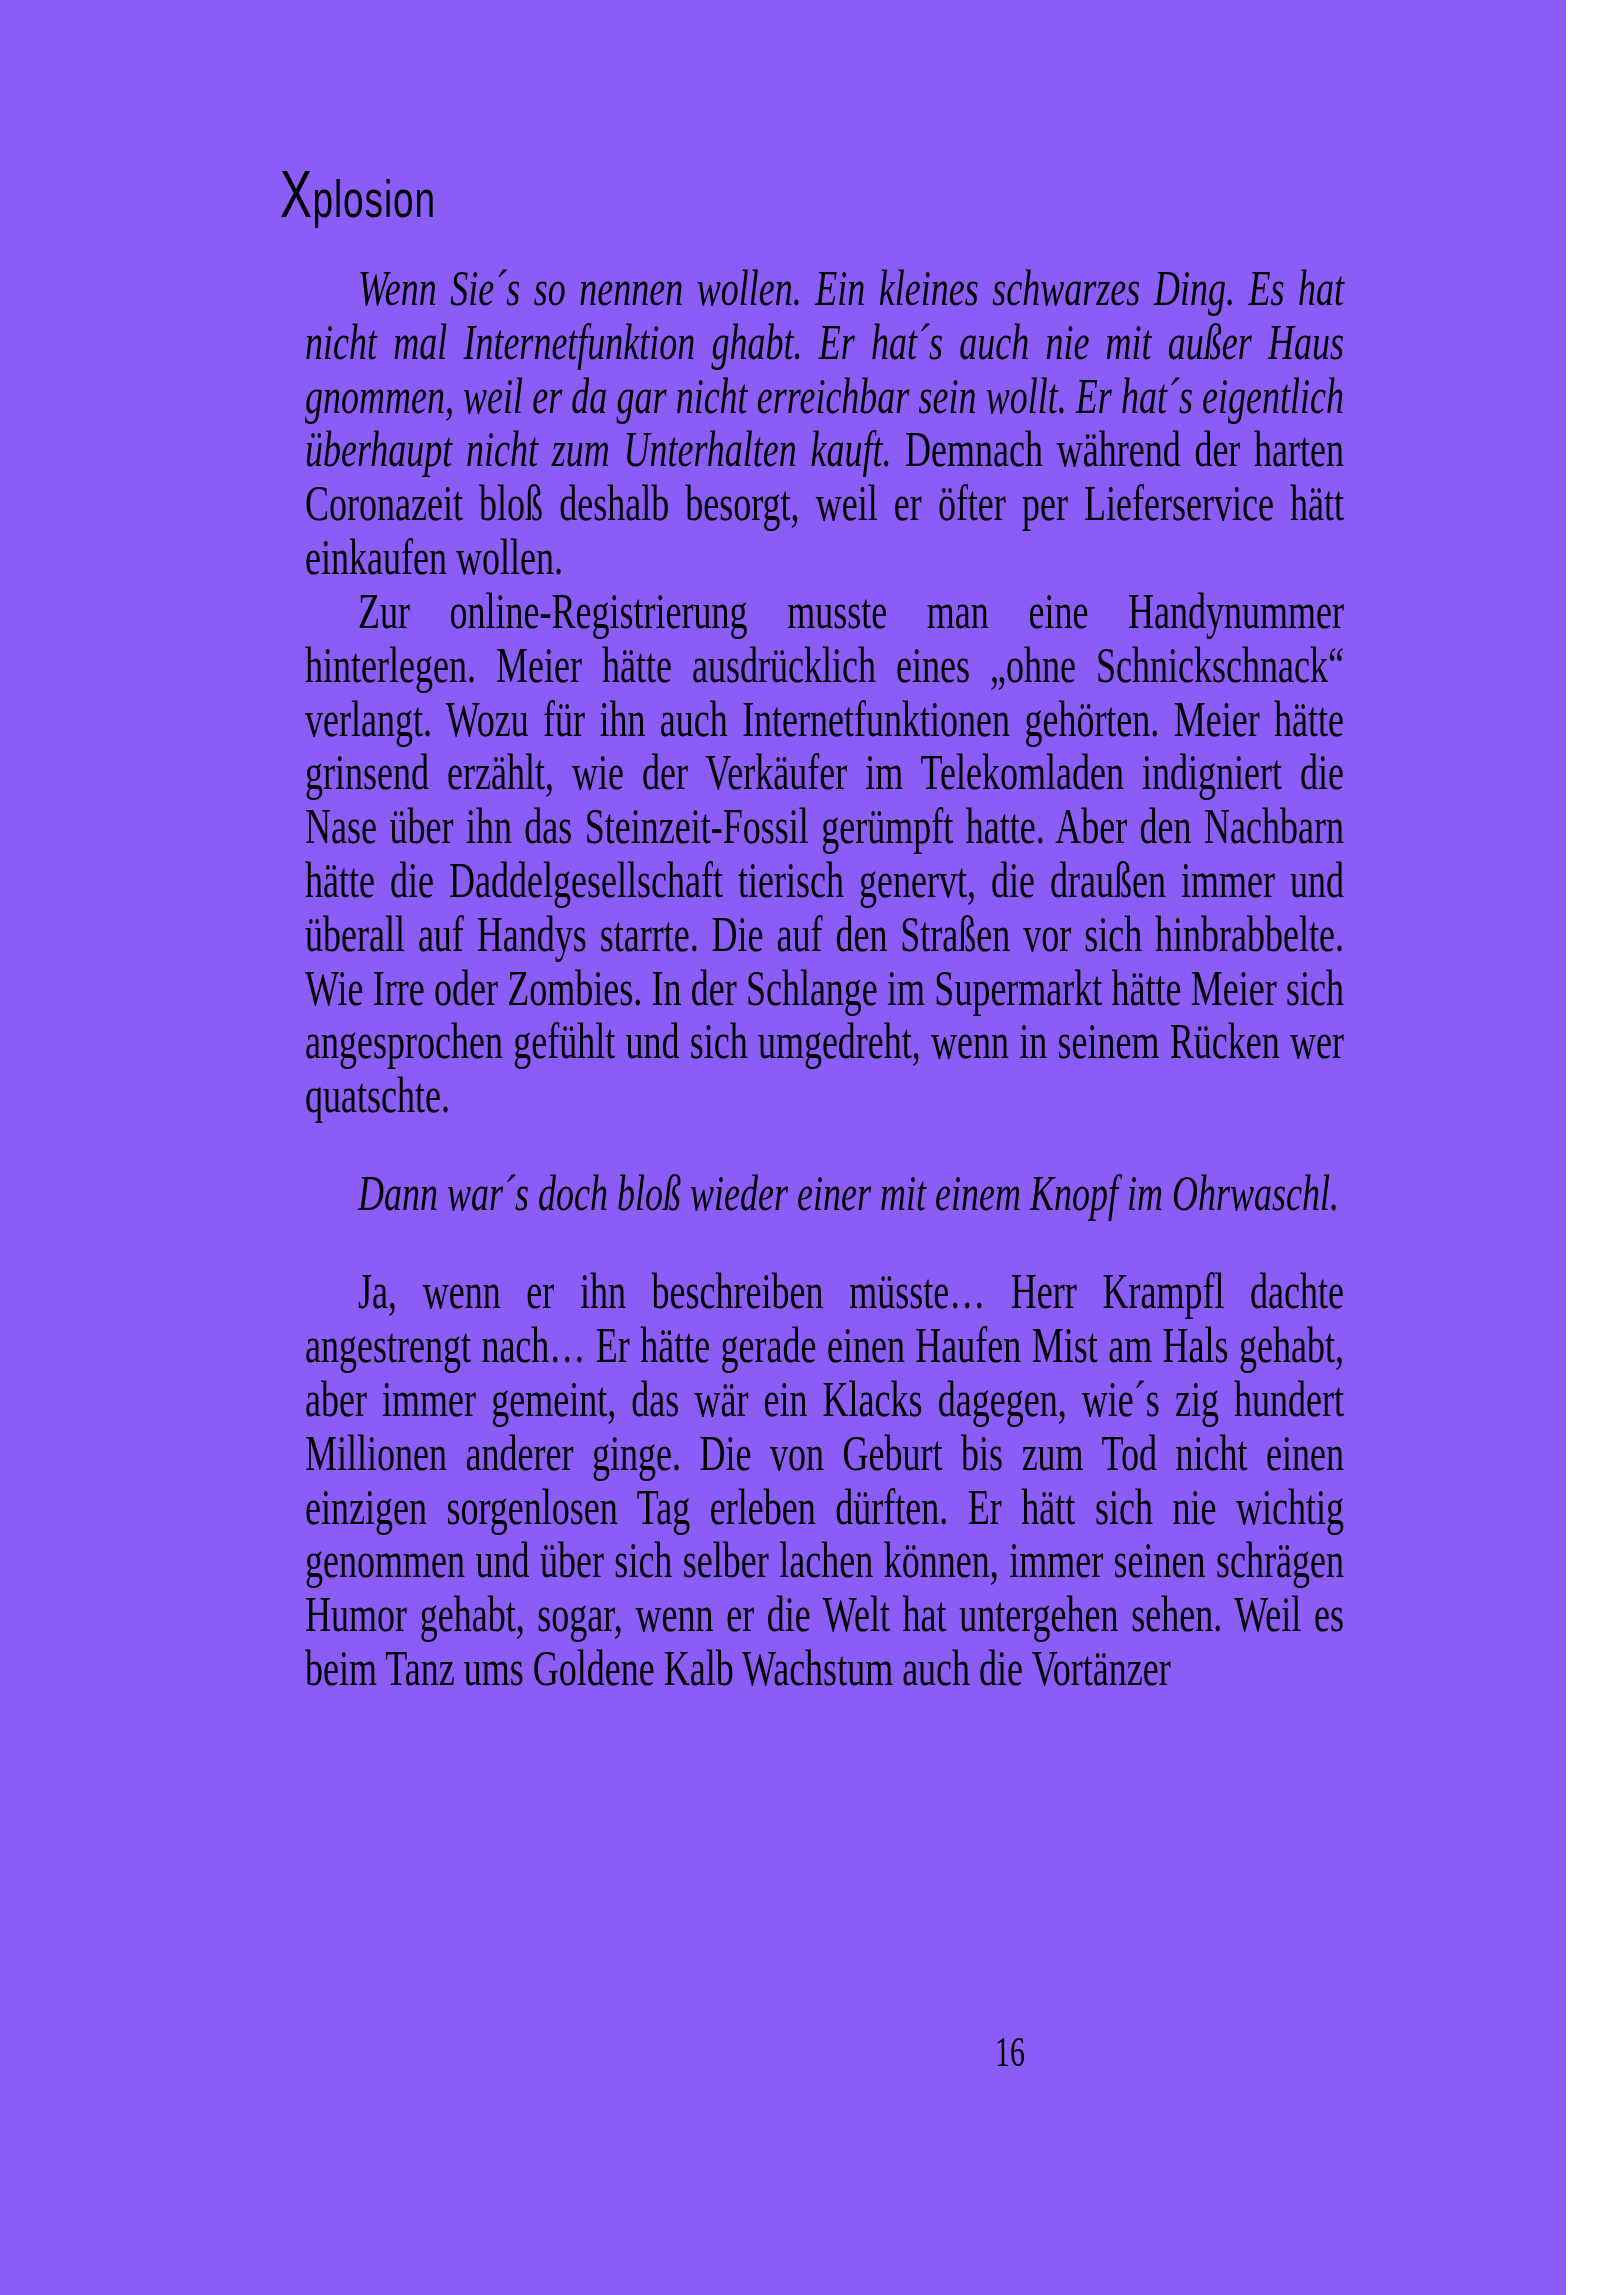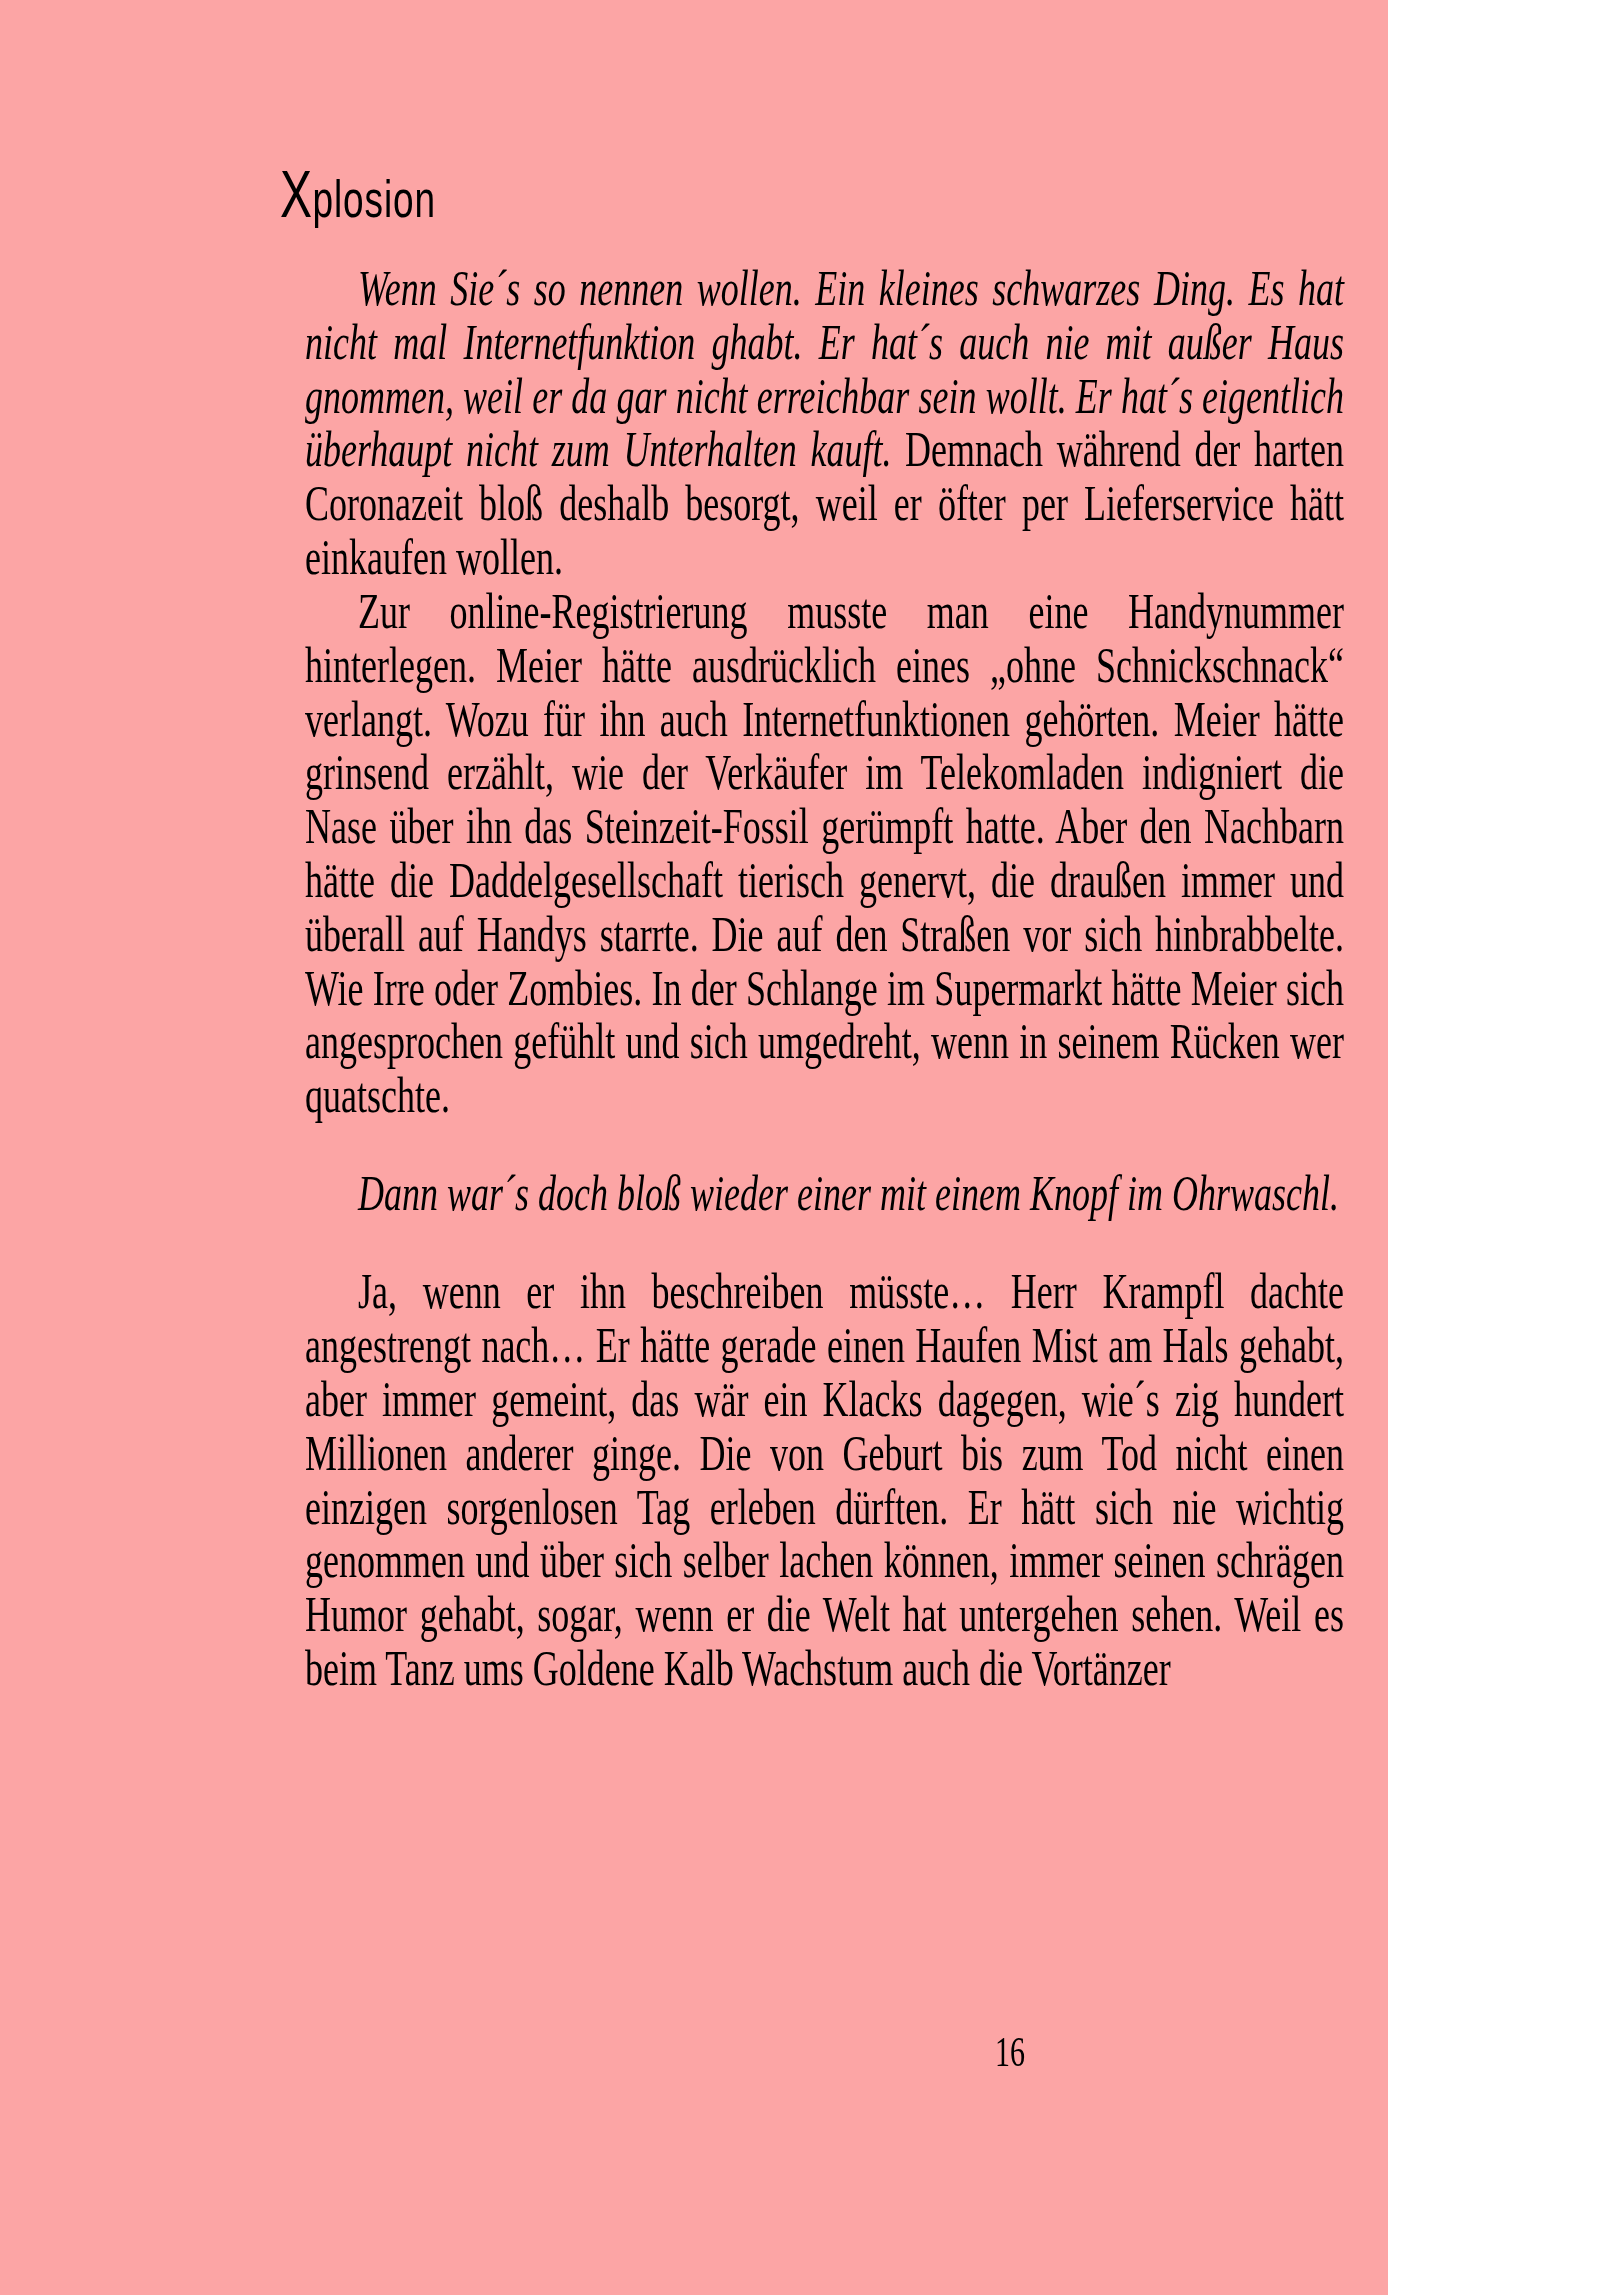--- a/index.html
+++ b/index.html
@@ -2,23 +2,23 @@
 <html style="font-size:7.4px"><head>
 <meta charset="utf-8">
 <style>
   html, body {
     margin: 0;
     padding: 0;
     background: #ffffff;
   }
   .page {
     position: relative;
-    width: 1388px;
+    width: 1566px;
     height: 2295px;
-    background: #fca5a5;
+    background: #8b5cf6;
     overflow: hidden;
     text-decoration: underline;
   }
   
   .stretch {
     position: absolute;
     left: 0;
     top: 0;
     width: 1618px;
     height: 1663px;

